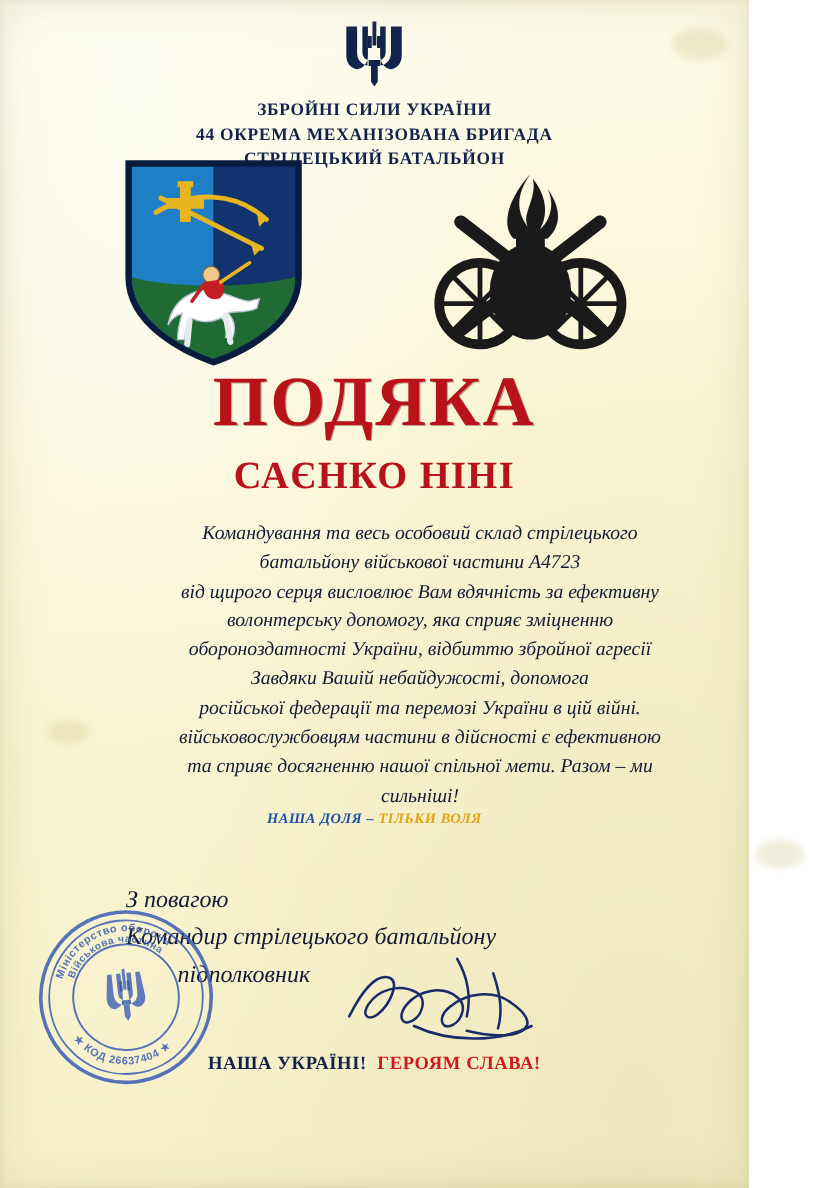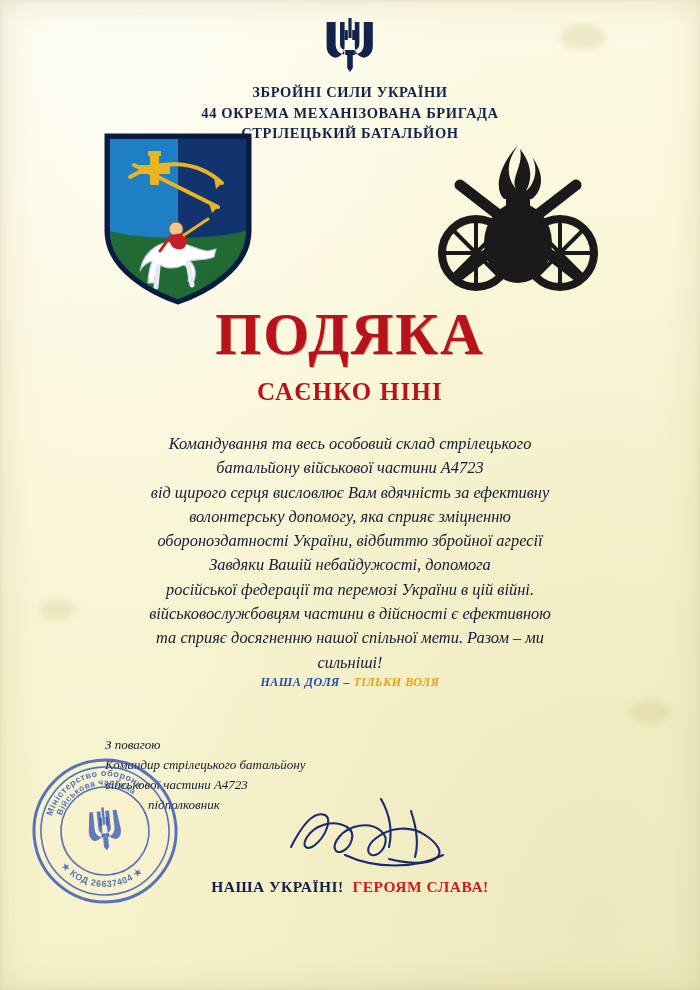--- a/index.html
+++ b/index.html
@@ -8,21 +8,21 @@
     background: #ffffff;
   }
   body {
     width: 700px;
     height: 990px;
     font-family: "Liberation Serif", serif;
     overflow: hidden;
   }
   #page {
     position: relative;
-    width: 700px;
+    width: 624px;
     height: 990px;
     background: #fbf8dd;
     background-image:
       radial-gradient(ellipse at 18% 8%, rgba(255,255,255,0.55) 0%, rgba(255,255,255,0) 45%),
       radial-gradient(ellipse at 85% 92%, rgba(226,220,170,0.45) 0%, rgba(255,255,255,0) 55%),
       linear-gradient(175deg, #fdfbe8 0%, #faf6d6 40%, #f6f1c9 100%);
     box-sizing: border-box;
   }
   
   #page::after {
@@ -88,21 +88,21 @@
     color: #b8121a;
     text-shadow: 1px 1px 0 rgba(90,10,12,0.35);
   }
   .recipient {
     position: absolute;
     top: 378px;
     left: 0; right: 0;
     text-align: center;
     font-family: "Liberation Serif", serif;
     font-weight: bold;
-    font-size: 25px;
+    font-size: 32px;
     letter-spacing: 1.2px;
     color: #b8121a;
   }
 
   
   .body-text {
     position: absolute;
     top: 432px;
     left: 72px;
     width: 556px;
@@ -132,21 +132,21 @@
   .motto .yellow { color: #e3a414; }
 
   
   .sig-block {
     position: absolute;
     top: 735px;
     left: 105px;
     width: 530px;
     font-family: "Liberation Serif", serif;
     font-style: italic;
-    font-size: 13px;
+    font-size: 20px;
     color: #111a33;
     line-height: 1.55;
   }
   .sig-line-row {
     display: flex;
     justify-content: space-between;
     align-items: flex-end;
   }
   .sig-rank { white-space: nowrap; padding-left: 43px; }
   .sig-name {
@@ -324,21 +324,20 @@
 
   <div class="motto">
     <span class="blue">НАША ДОЛЯ</span>
     <span class="dash">–</span>
     <span class="yellow">ТІЛЬКИ ВОЛЯ</span>
   </div>
 
   <div class="sig-block">
     <div>З повагою</div>
     <div>Командир стрілецького батальйону</div>
-    <div>військової частини А4723</div>
     <div class="sig-line-row">
       <span class="sig-rank">підполковник</span>
     </div>
   </div>
 
   <div class="stamp">
     <svg width="150" height="150" viewBox="0 0 150 150" aria-hidden="true" style="transform:rotate(-6deg);">
       <g fill="none" stroke="#2f51b3" stroke-opacity="0.8">
         <circle cx="75" cy="75" r="71" stroke-width="3"></circle>
         <circle cx="75" cy="75" r="64" stroke-width="1.6"></circle>

